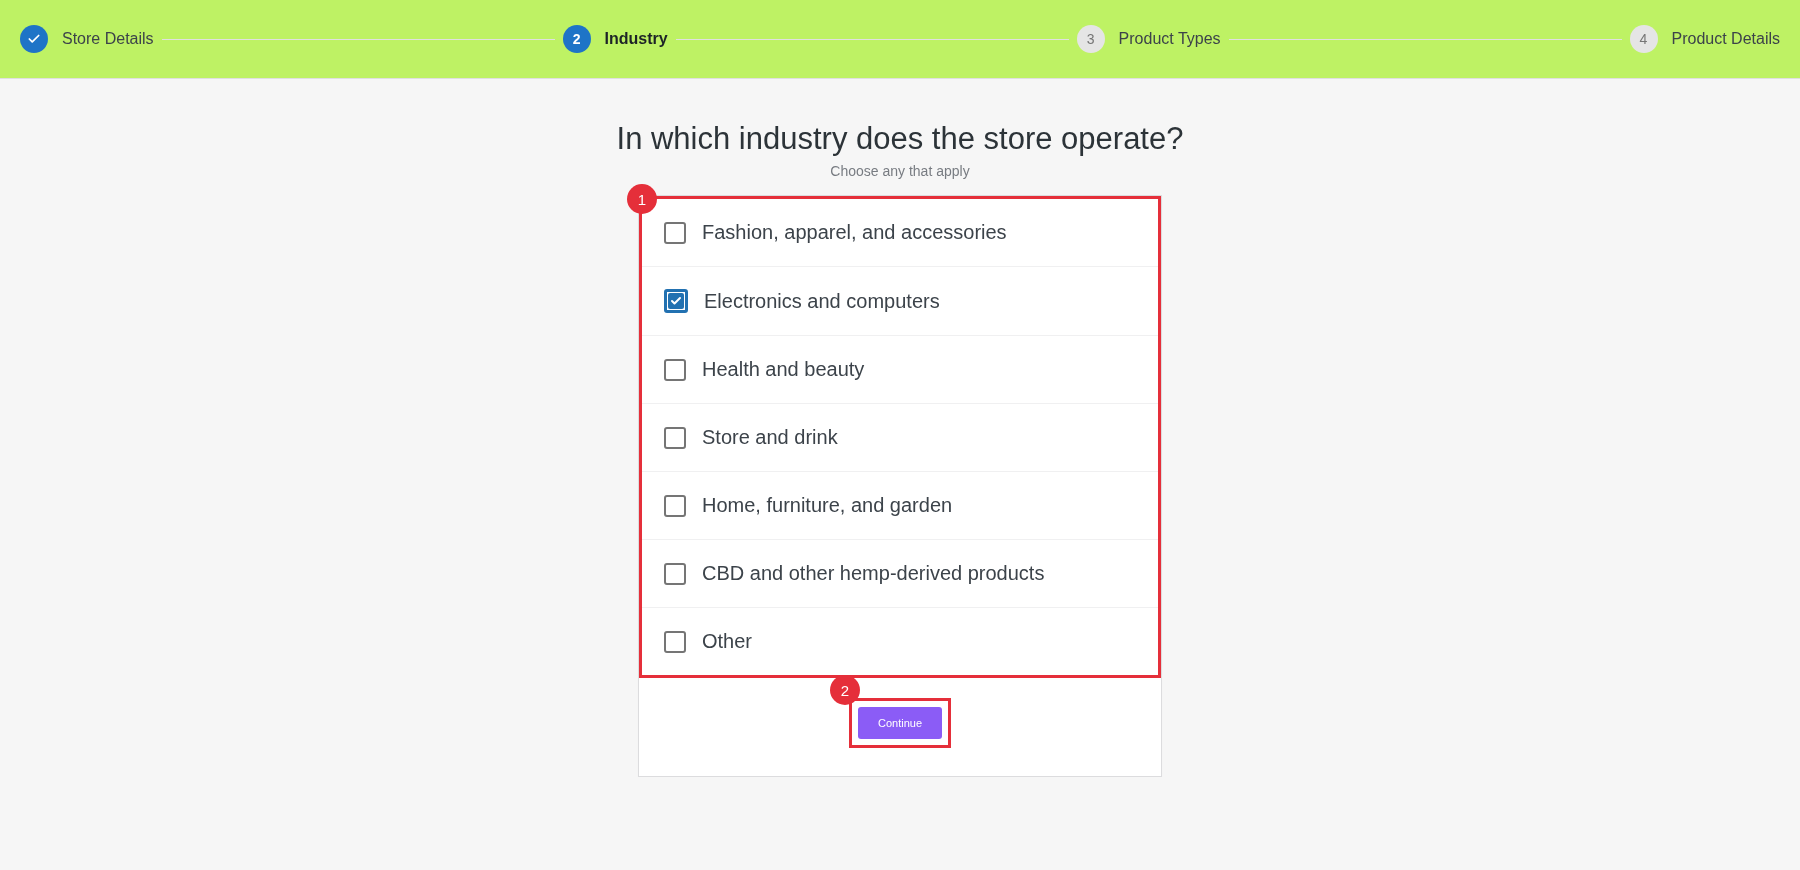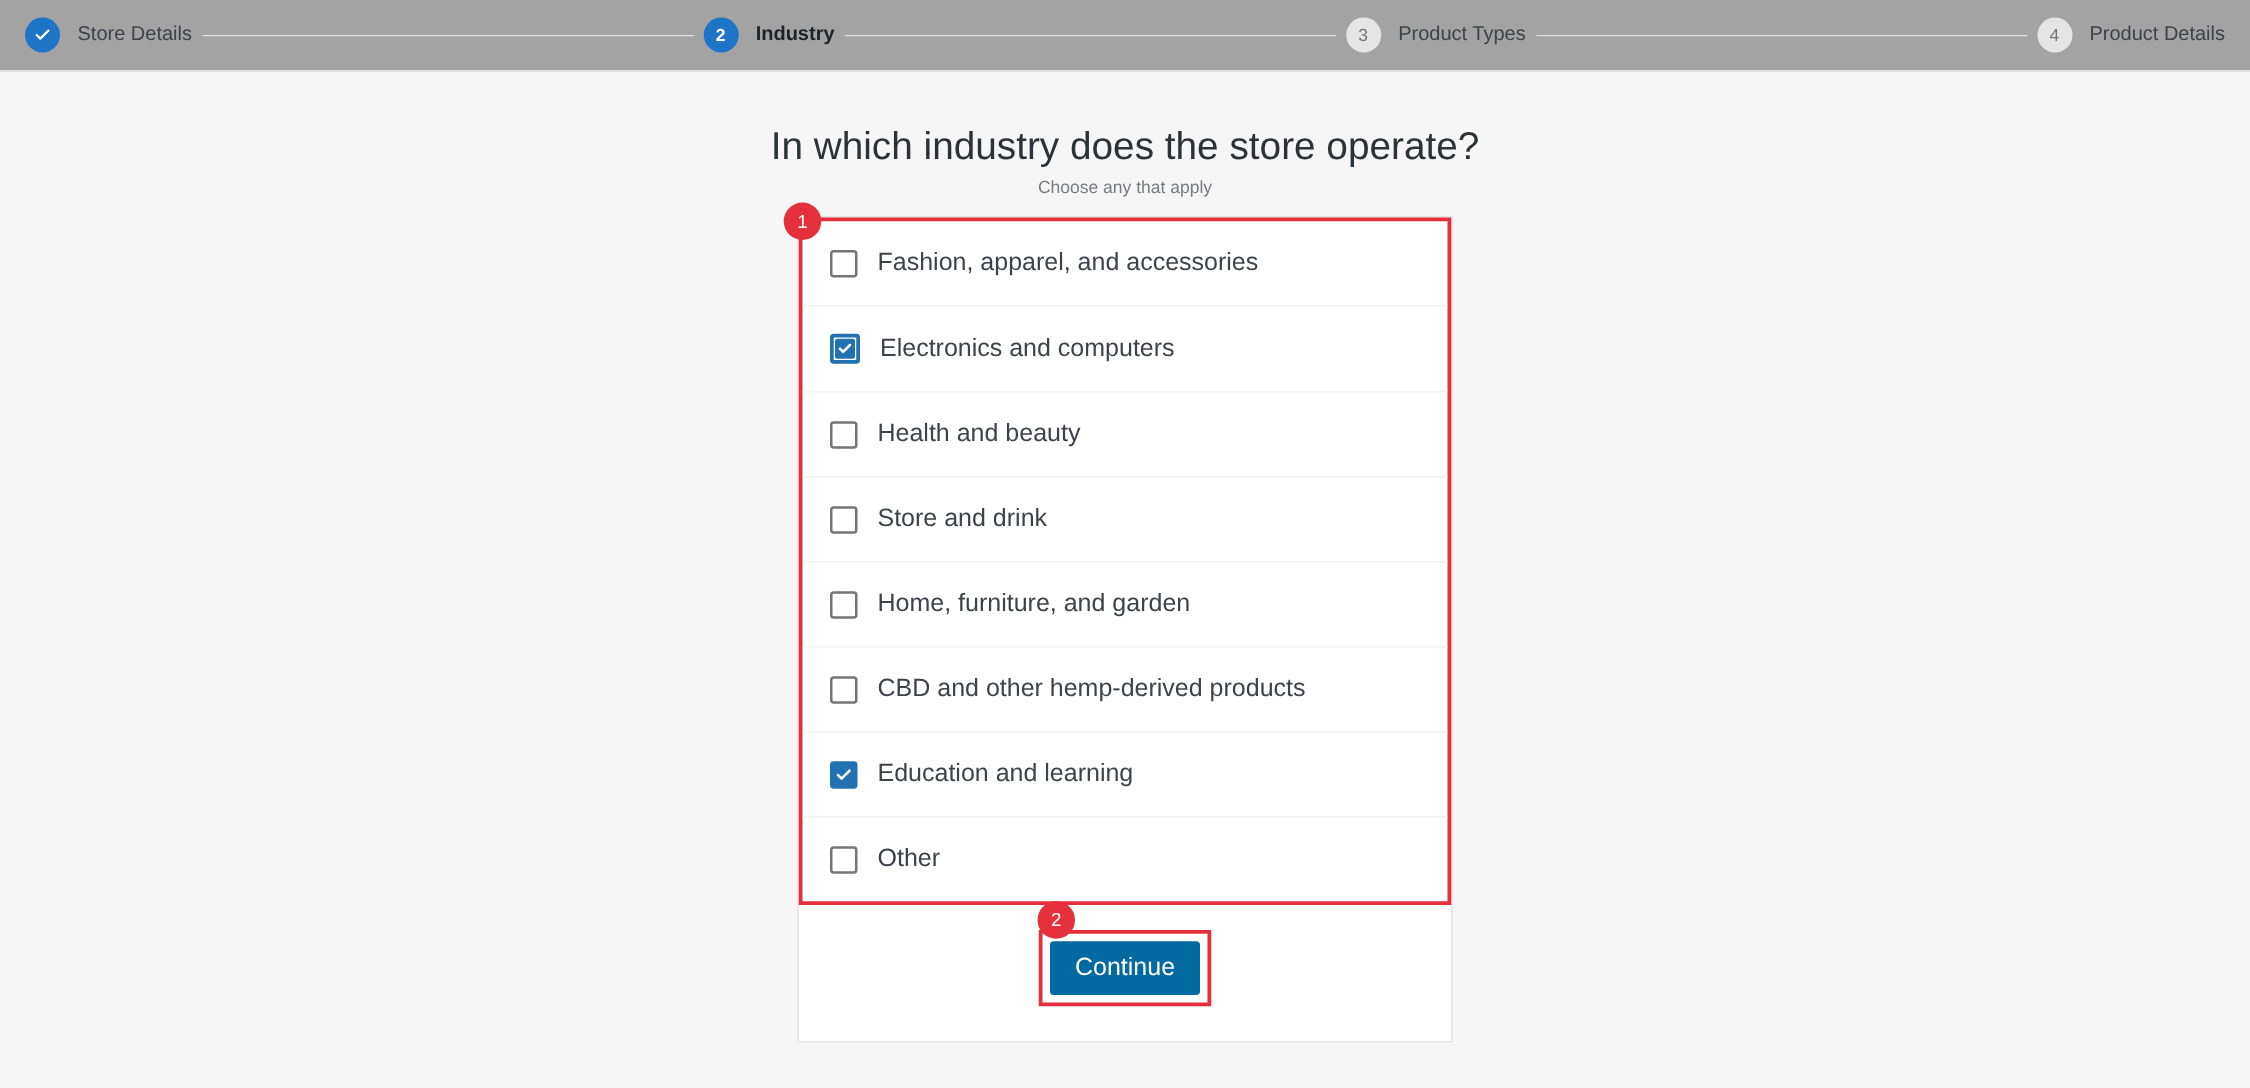--- a/index.html
+++ b/index.html
@@ -8,22 +8,22 @@
       padding: 0;
     }
     body {
       font-family: "Segoe UI", -apple-system, BlinkMacSystemFont, sans-serif;
       background: #f6f6f6;
       color: #2c3338;
     }
     .stepper {
       display: flex;
       align-items: center;
-      background: #a3a3a3;
-      padding: 14px 20px;
+      background: #bef264;
+      padding: 25px 20px;
       border-bottom: 1px solid #e0e0e0;
       gap: 8px;
     }
     .step {
       display: flex;
       align-items: center;
       gap: 14px;
     }
     .step-circle {
       width: 28px;
@@ -142,25 +142,25 @@
       display: flex;
       justify-content: center;
       position: relative;
       padding:6px 0;
     }
     .continue-box {
       border: 3px solid #e52f3a;
       padding: 6px;
     }
     .continue-btn {
-      background: #0369a1;
+      background: #8b5cf6;
       color: #fff;
       border: none;
       padding: 10px 20px;
-      font-size: 20px;
+      font-size: 11px;
       border-radius: 3px;
       cursor: pointer;
     }
     .annotation-badge {
       position: absolute;
       width: 30px;
       height: 30px;
       border-radius: 50%;
       background: #e52f3a;
       color: #fff;
@@ -251,28 +251,20 @@
           <label class="option-row">
             <span class="checkbox"></span>
             <span class="option-label">Home, furniture, and garden</span>
           </label>
 
           <label class="option-row">
             <span class="checkbox"></span>
             <span class="option-label">CBD and other hemp-derived products</span>
           </label>
 
-          <label class="option-row">
-            <span class="checkbox checked">
-              <svg width="14" height="14" viewBox="0 0 24 24" fill="none" stroke="#fff" stroke-width="3.5" stroke-linecap="round" stroke-linejoin="round">
-                  <polyline points="20 6 9 17 4 12"></polyline>
-                </svg>
-            </span>
-            <span class="option-label">Education and learning</span>
-          </label>
 
           <label class="option-row">
             <span class="checkbox"></span>
             <span class="option-label">Other</span>
           </label>
 
         </div>
       </div>
 
       <div class="continue-wrapper">

